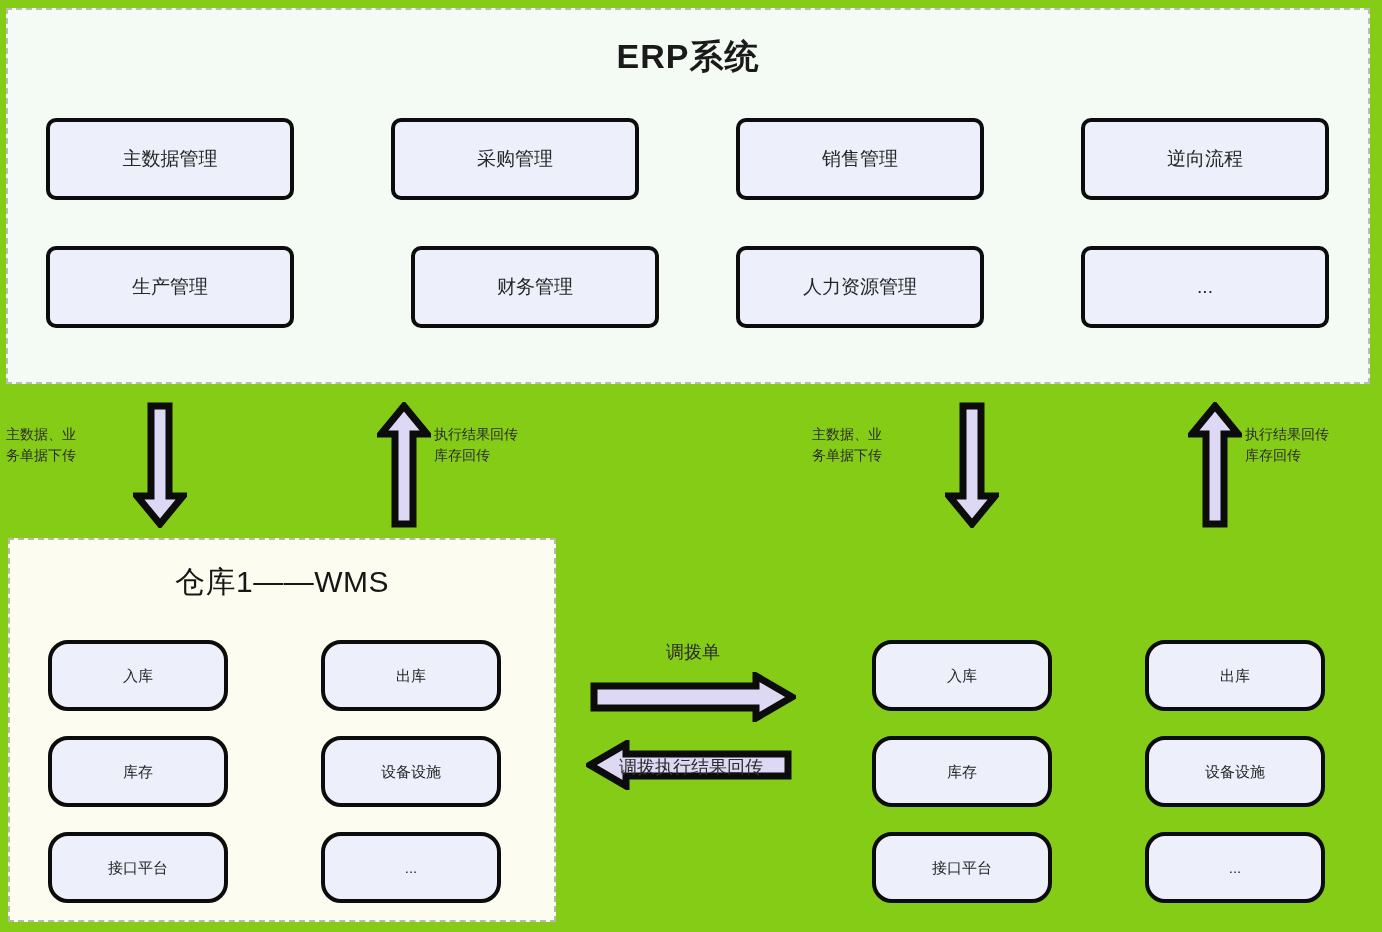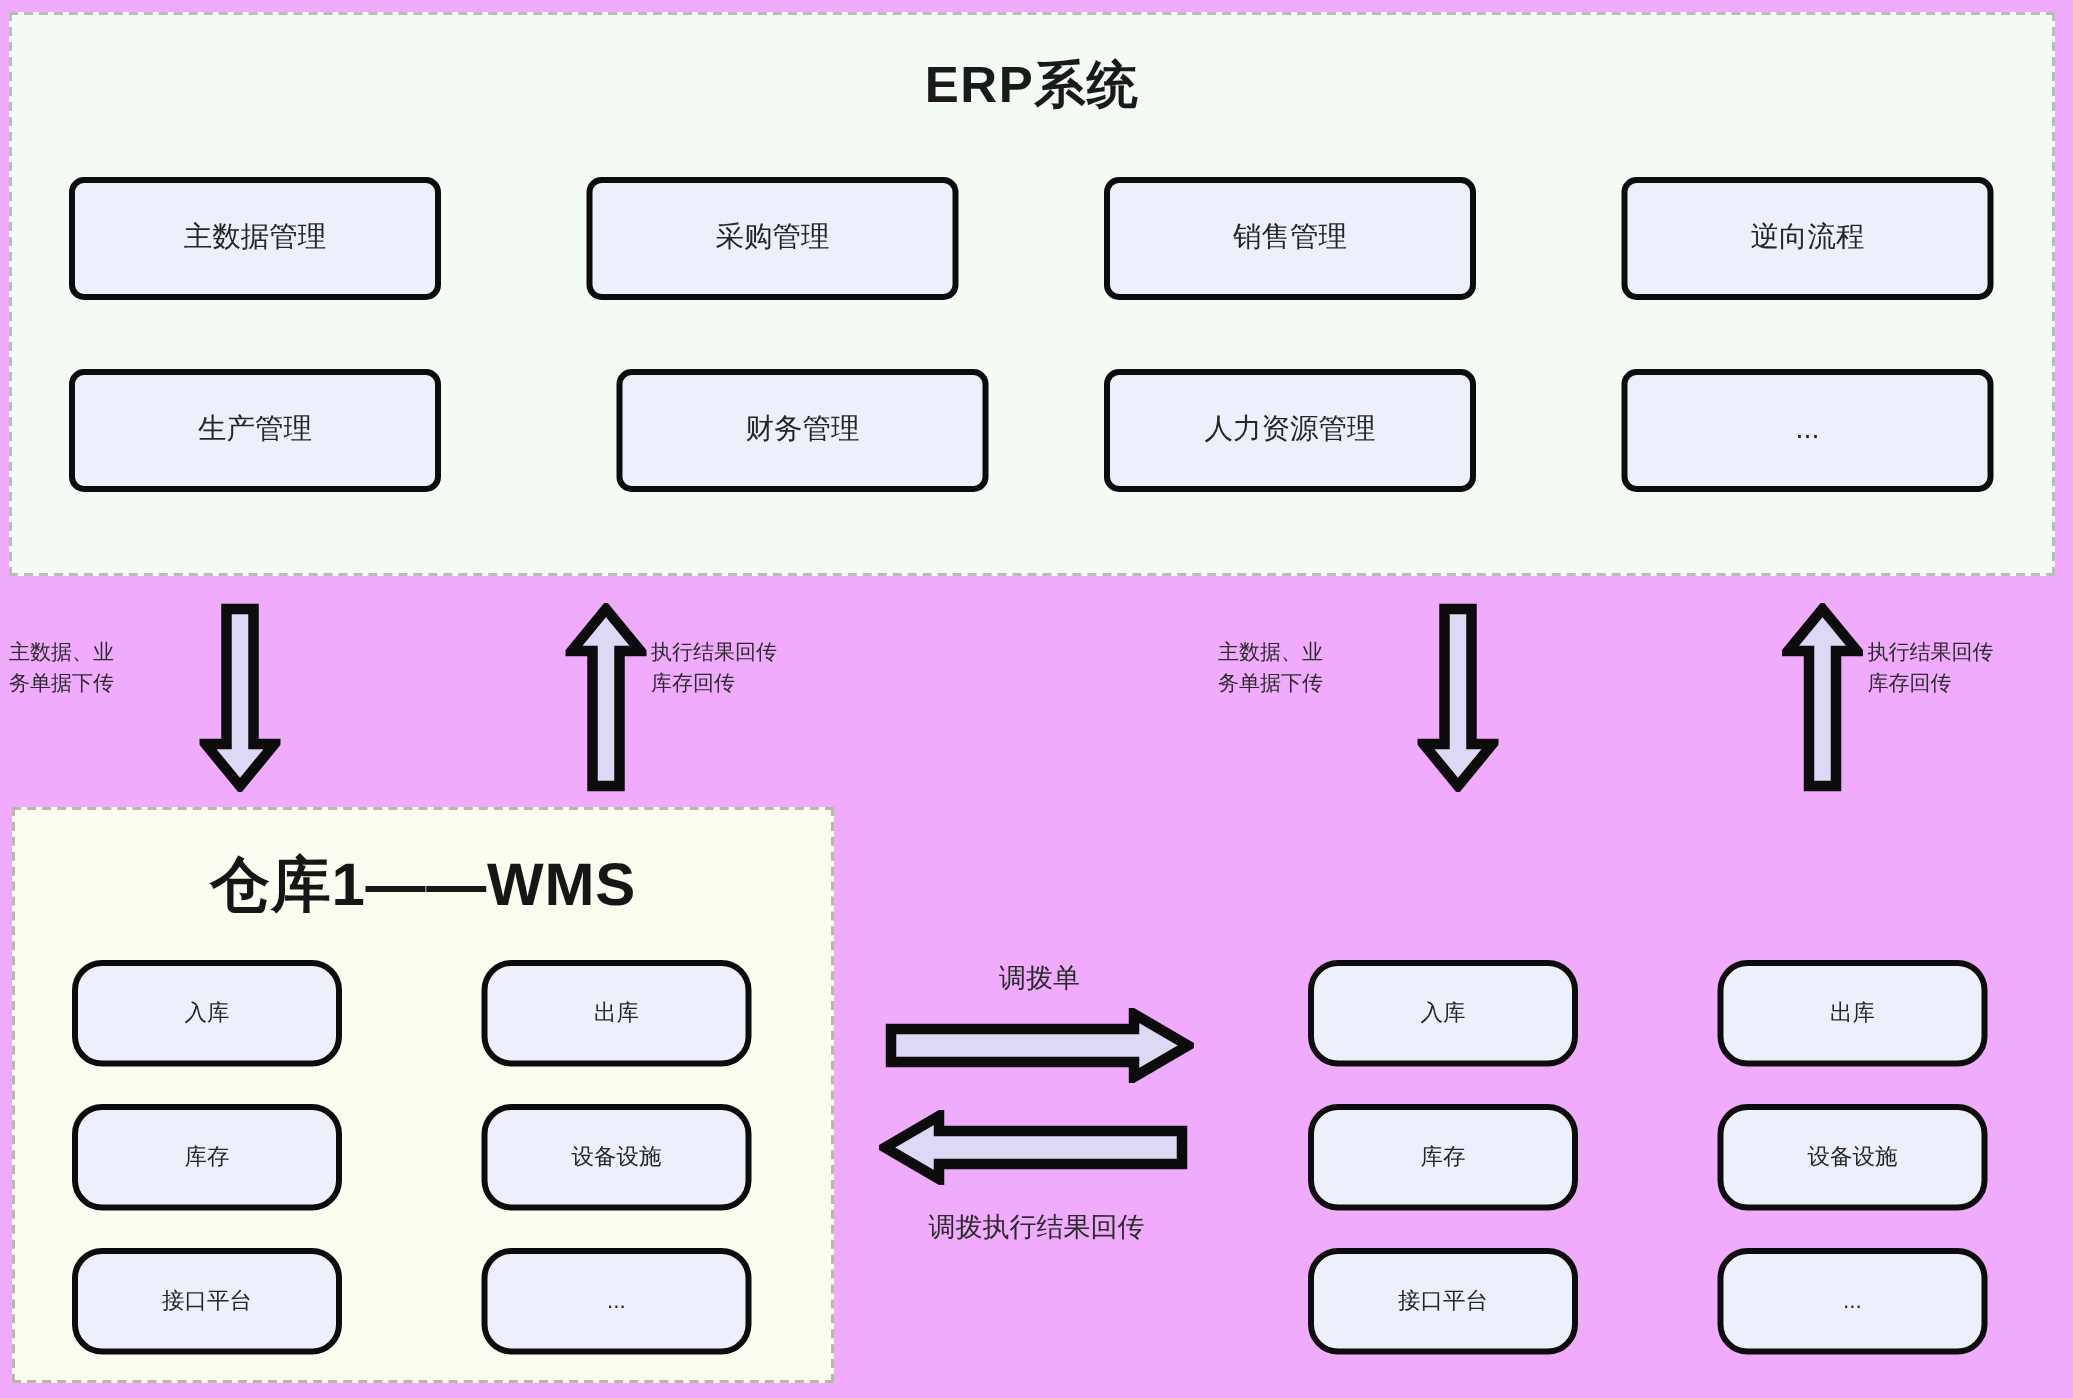--- a/index.html
+++ b/index.html
@@ -8,21 +8,21 @@
     background: #ffffff;
   }
   body {
     font-family: "Liberation Sans", "DejaVu Sans", sans-serif;
     color: #1f1f1f;
   }
   #canvas {
     position: relative;
     width: 1382px;
     height: 932px;
-    background: #f0abfc;
+    background: #84cc16;
     overflow: hidden;
   }
 
   
   .erp-panel {
     position: absolute;
     left: 6px;
     top: 8px;
     width: 1364px;
     height: 376px;
@@ -89,22 +89,22 @@
     box-sizing: border-box;
   }
   #wms-panel-1 { left: 8px; }
   #wms-panel-2 { left: 826px; }
   .wms-title {
     position: absolute;
     left: 0;
     top: 22px;
     width: 100%;
     text-align: center;
-    font-size: 40px;
-    font-weight: bold;
+    font-size: 30px;
+    font-weight: normal;
     letter-spacing: 0.5px;
     color: #161616;
   }
 
   
   .xfer-label {
     position: absolute;
     font-size: 18px;
     color: #2b2b2b;
     text-align: center;
@@ -230,15 +230,15 @@
   <div class="xfer-label" style="left:578px; top:640px;">调拨单</div>
 
   <svg style="position:absolute; left:590px; top:672px;" width="206" height="50" viewBox="0 0 206 50">
     <polygon class="arrow-shape-h" points="4,14 166,14 166,4 202,25 166,46 166,36 4,36"></polygon>
   </svg>
 
   <svg style="position:absolute; left:586px; top:740px;" width="206" height="50" viewBox="0 0 206 50">
     <polygon class="arrow-shape-h" points="202,14 40,14 40,4 4,25 40,46 40,36 202,36"></polygon>
   </svg>
 
-  <div class="xfer-label" style="left:576px; top:806px;">调拨执行结果回传</div>
+  <div class="xfer-label" style="left:576px; top:755px;">调拨执行结果回传</div>
 
 </div>
 
 </body></html>

